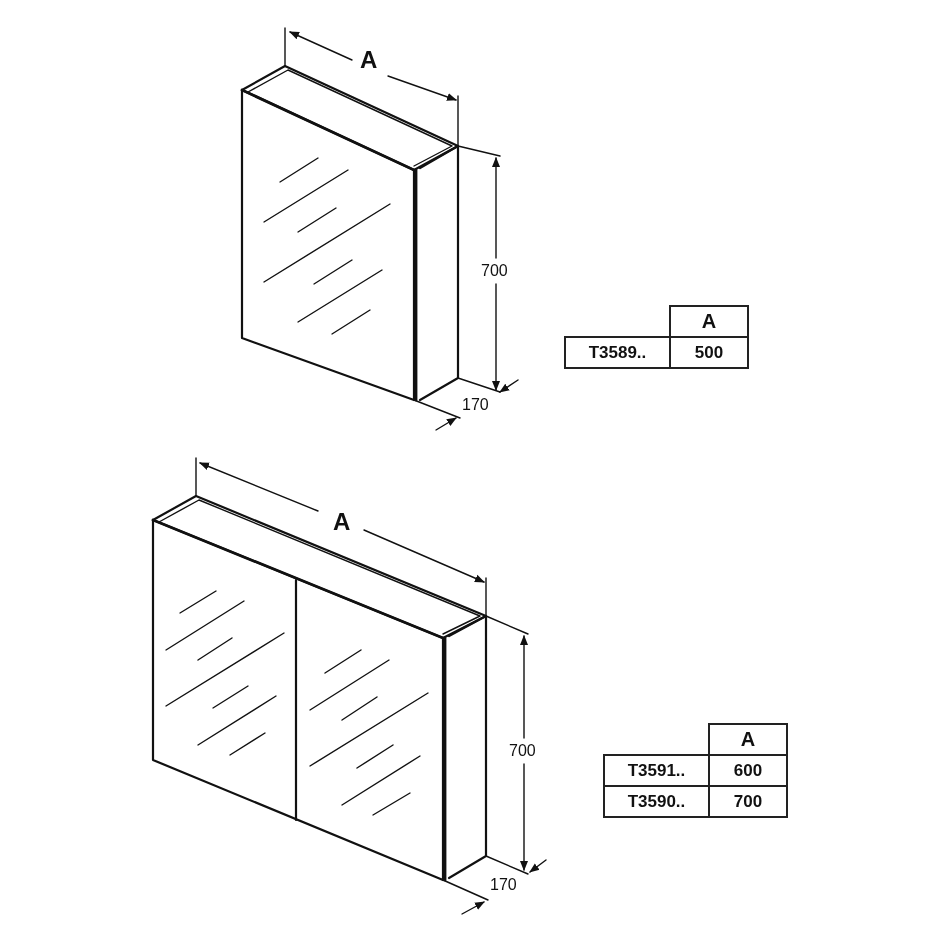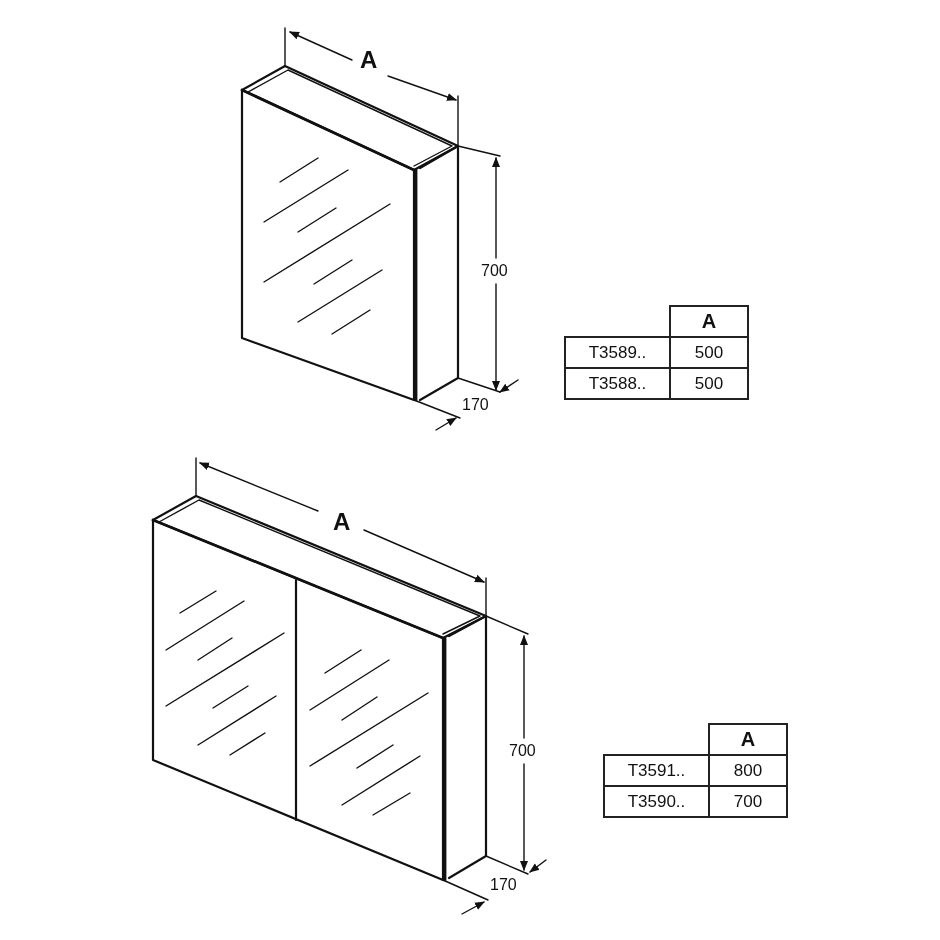--- a/index.html
+++ b/index.html
@@ -6,21 +6,21 @@
     #canvas { position: relative; width: 940px; height: 940px; background: #ffffff; overflow: hidden; }
     svg { position: absolute; left: 0; top: 0; }
     .ln { stroke: #111111; fill: none; stroke-linecap: round; stroke-linejoin: round; }
     .thin { stroke-width: 1.4; }
     .med { stroke-width: 2.2; }
     .thick { stroke-width: 2.8; }
     .lbl { position: absolute; font-family: "Liberation Sans", sans-serif; color: #111111; }
     .dimA { font-size: 24px; font-weight: bold; }
     .dimN { font-size: 16px; }
     table.spec { position: absolute; border-collapse: collapse; font-family: "Liberation Sans", sans-serif; font-size: 17px; color: #111111; }
-    table.spec td { border: 2px solid #222222; text-align: center; padding: 0; height: 29px; }
+    table.spec td { border: 2px solid #222222; text-align: center; padding: 0; height: 29px; font-weight: bold; }
     table.spec td.blank { border: none; }
     table.spec td.hdr { font-weight: bold; font-size: 20px; }
   </style>
 </head>
 <body>
 
 <div id="canvas">
 
   <svg width="940" height="940" viewBox="0 0 940 940">
     <defs>
@@ -121,40 +121,36 @@
   <table class="spec" style="left:564px;top:305px;">
     <tbody>
         <tr>
       <td class="blank" style="width:104px;"></td>
       <td class="hdr" style="width:76px;">A</td>
     </tr>
     <tr>
       <td>T3589..</td>
       <td>500</td>
     </tr>
-    <tr>
-      <td>T3588..</td>
-      <td>500</td>
-    </tr>
   </tbody>
     </table>
 
   <div class="lbl dimA" style="left:333px;top:508px;">A</div>
   <div class="lbl dimN" style="left:509px;top:742px;">700</div>
   <div class="lbl dimN" style="left:490px;top:876px;">170</div>
 
   <table class="spec" style="left:603px;top:723px;">
     <tbody>
         <tr>
       <td class="blank" style="width:104px;"></td>
       <td class="hdr" style="width:76px;">A</td>
     </tr>
     <tr>
       <td>T3591..</td>
-      <td>800</td>
+      <td>600</td>
     </tr>
     <tr>
       <td>T3590..</td>
       <td>700</td>
     </tr>
   </tbody>
     </table>
 
 </div>
 

